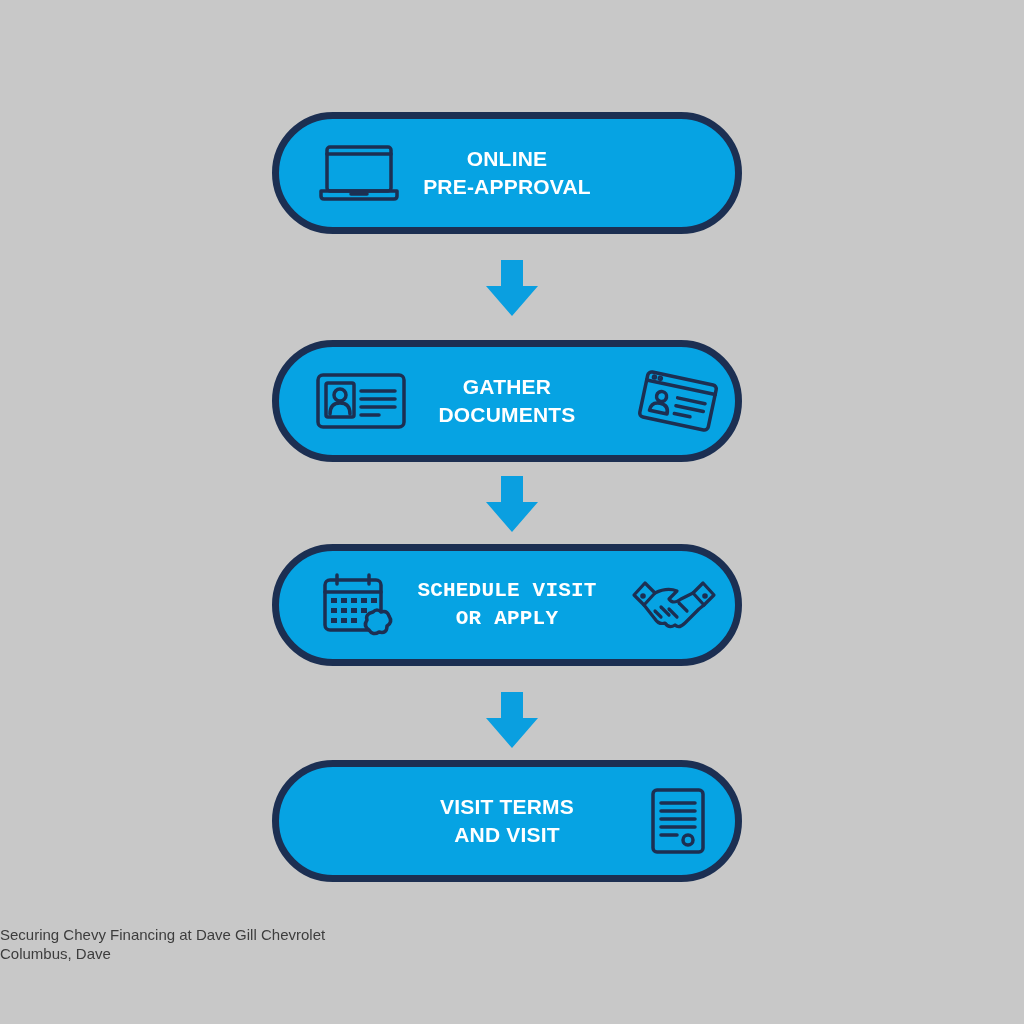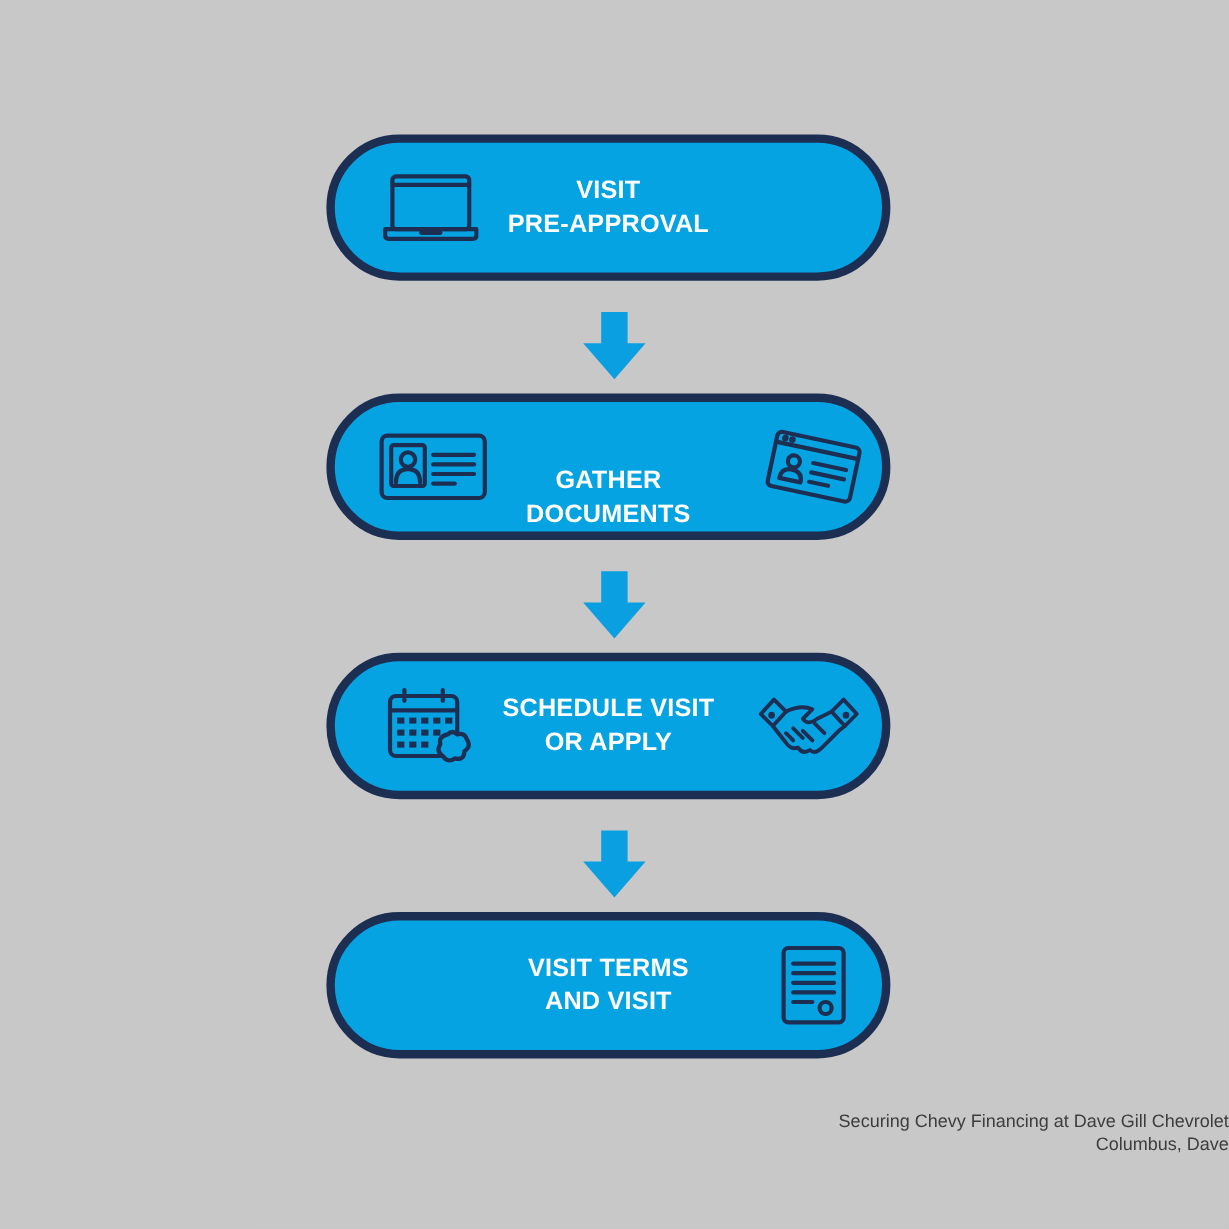--- a/index.html
+++ b/index.html
@@ -41,50 +41,50 @@
   .arrow {
     position: absolute;
     left: 484px;
     width: 56px;
     height: 60px;
   }
   .caption {
     position: absolute;
     left: 0; right: 0;
     top: 925px;
-    text-align: right;
+    text-align: left;
     color: #3d3d3d;
     font-size: 15px;
     line-height: 19px;
   }
   .caption span { display: block; }
 </style>
 </head>
 <body>
 
 <div class="step" style="top:112px;">
   <div class="icon" style="left:40px;">
     <svg width="80" height="60" viewBox="0 0 80 60" fill="none" stroke="#1c2f52" stroke-width="3.5" stroke-linejoin="round" stroke-linecap="round">
       <rect x="8" y="4" width="64" height="44" rx="3"></rect>
       <line x1="8" y1="11" x2="72" y2="11"></line>
       <path d="M2 48 H78 V53 Q78 56 75 56 H5 Q2 56 2 53 Z"></path>
       <line x1="32" y1="51" x2="48" y2="51"></line>
     </svg>
   </div>
   <div class="step-text">
-    <span>VISIT</span>
+    <span>ONLINE</span>
     <span>PRE-APPROVAL</span>
   </div>
 </div>
 
 <svg class="arrow" style="top:258px;" viewBox="0 0 56 60">
   <path d="M17 2 H39 V28 H54 L28 58 L2 28 H17 Z" fill="#0a9fe0"></path>
 </svg>
 
-<div class="step" style="top:328px;align-items:flex-end;">
+<div class="step" style="top:340px;">
   <div class="icon" style="left:36px;">
     <svg width="92" height="58" viewBox="0 0 92 58" fill="none" stroke="#1c2f52" stroke-width="3.5" stroke-linejoin="round" stroke-linecap="round">
       <rect x="3" y="3" width="86" height="52" rx="5"></rect>
       <rect x="11" y="11" width="28" height="34" rx="2"></rect>
       <circle cx="25" cy="23" r="6"></circle>
       <path d="M15 42 Q15 31 25 31 Q35 31 35 42"></path>
       <line x1="46" y1="19" x2="80" y2="19"></line>
       <line x1="46" y1="27" x2="80" y2="27"></line>
       <line x1="46" y1="35" x2="80" y2="35"></line>
       <line x1="46" y1="43" x2="64" y2="43"></line>
@@ -108,21 +108,21 @@
         <line x1="40" y1="46" x2="56" y2="46"></line>
       </g>
     </svg>
   </div>
 </div>
 
 <svg class="arrow" style="top:474px;" viewBox="0 0 56 60">
   <path d="M17 2 H39 V28 H54 L28 58 L2 28 H17 Z" fill="#0a9fe0"></path>
 </svg>
 
-<div class="step" style="top:544px;">
+<div class="step" style="top:544px;font-family:Liberation Mono, monospace;">
   <div class="icon" style="left:42px;">
     <svg width="76" height="66" viewBox="0 0 76 66" fill="none" stroke="#1c2f52" stroke-width="3.5" stroke-linejoin="round" stroke-linecap="round">
       <rect x="4" y="8" width="56" height="50" rx="5"></rect>
       <line x1="4" y1="20" x2="60" y2="20"></line>
       <line x1="16" y1="3" x2="16" y2="12"></line>
       <line x1="48" y1="3" x2="48" y2="12"></line>
       <g fill="#1c2f52" stroke="none">
         <rect x="10" y="26" width="6" height="5"></rect>
           <rect x="20" y="26" width="6" height="5"></rect>
           <rect x="30" y="26" width="6" height="5"></rect>

